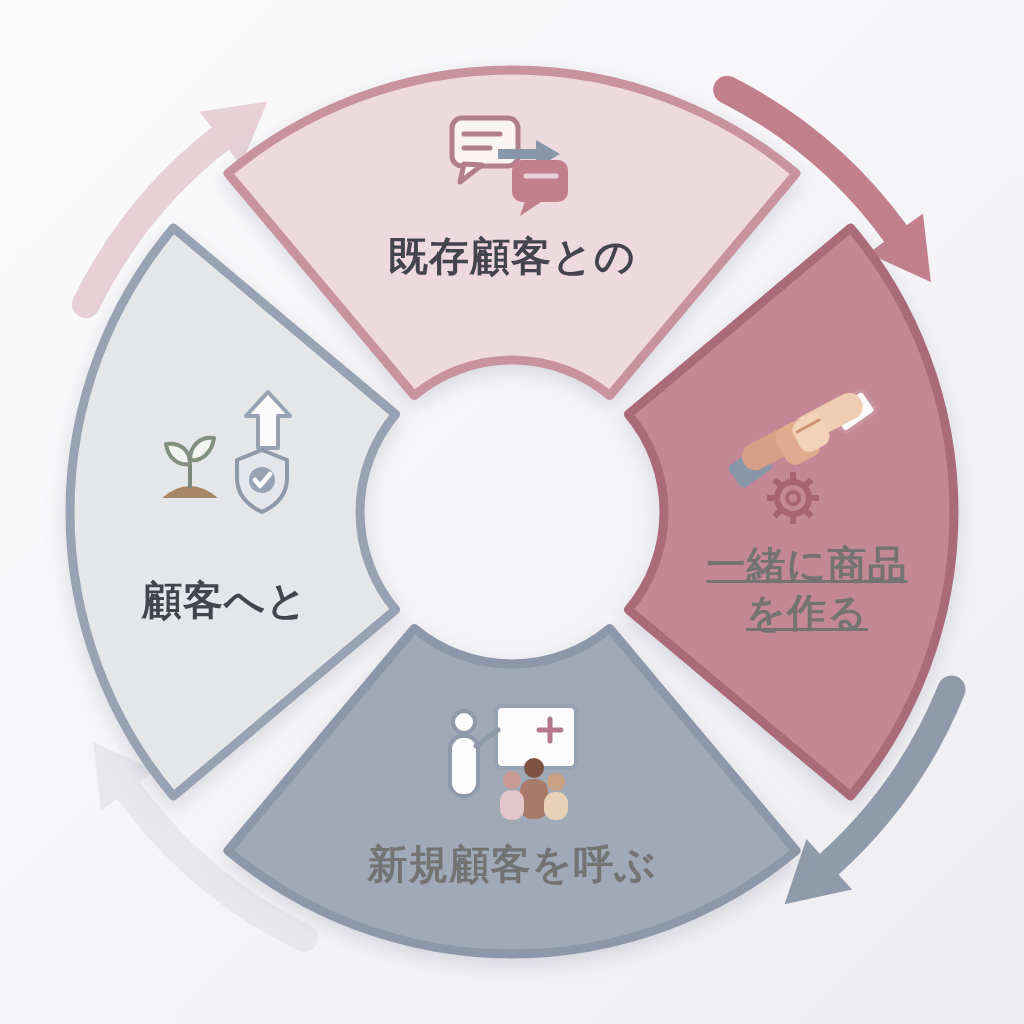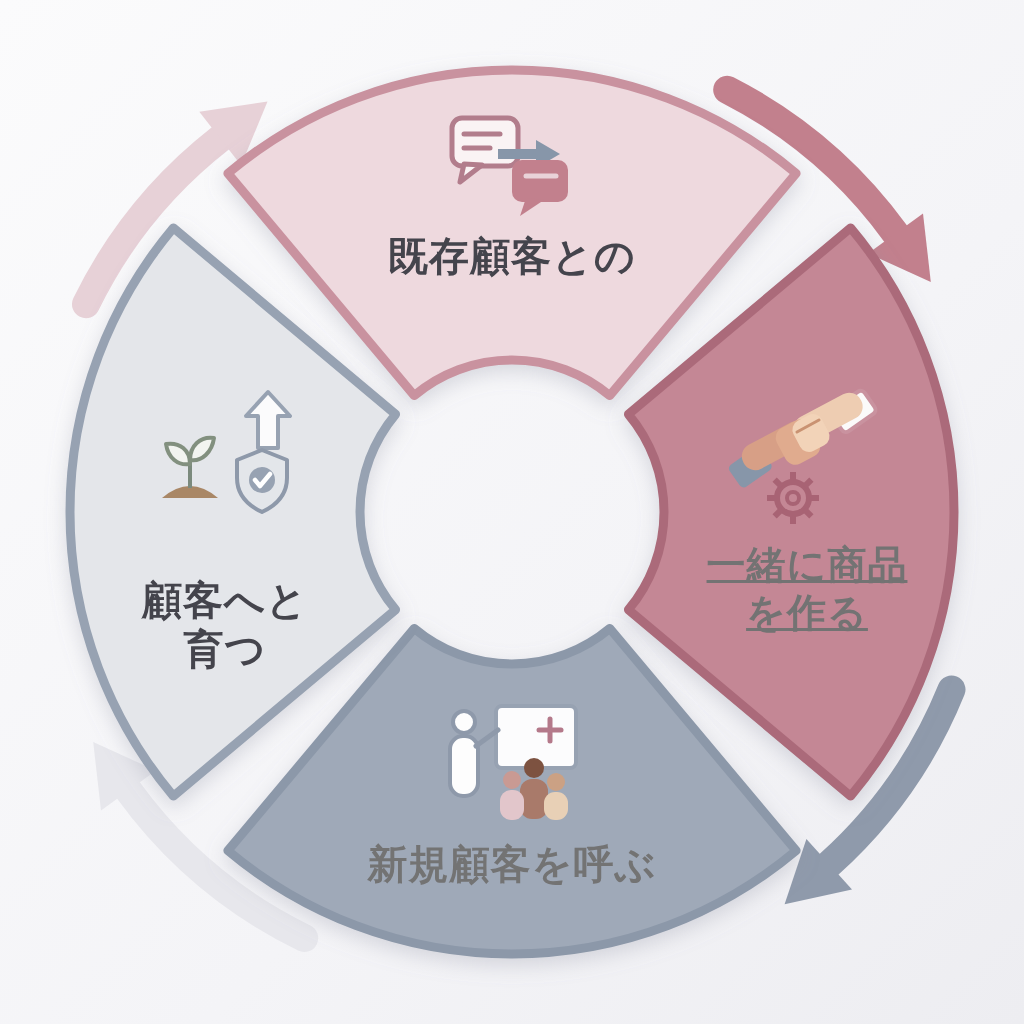--- a/index.html
+++ b/index.html
@@ -136,16 +136,15 @@
     <span class="line">一緒に商品</span>
     <span class="line">を作る</span>
   </div>
 
   <div class="seg-label label-bottom">
     <span class="line">新規顧客を呼ぶ</span>
   </div>
 
   <div class="seg-label label-left">
     <span class="line">顧客へと</span>
-    <span class="line">育つ</span>
   </div>
 
 </div>
 
 </body></html>

